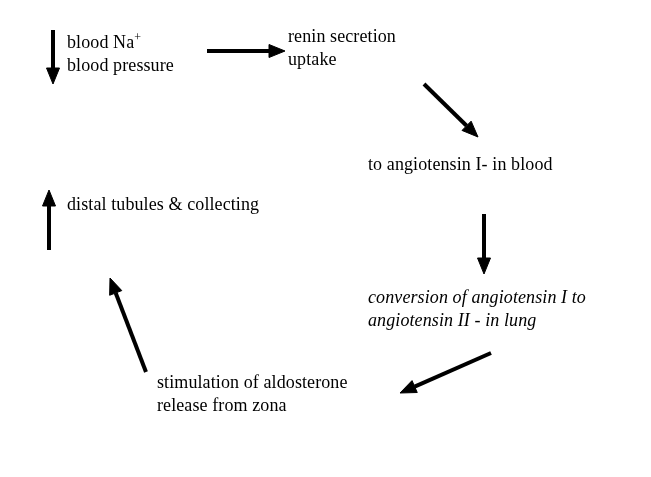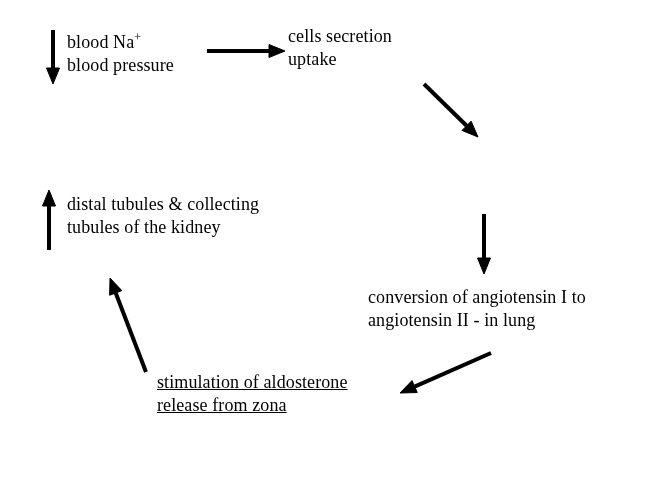--- a/index.html
+++ b/index.html
@@ -72,31 +72,31 @@
         <line x1="49" y1="250" x2="49" y2="206" stroke-width="4"></line>
         <polygon points="49,190 55.5,206 42.5,206" stroke-width="1"></polygon>
       </g>
     </svg>
   <div id="node-layer">
       <div class="node" style="left: 67px; top: 31px;">
         <div class="node-line"><span>blood Na</span><sup>+</sup></div>
         <div class="node-line"><span>blood pressure</span></div>
       </div>
       <div class="node" style="left: 288px; top: 25px;">
-        <div class="node-line"><span>cells secretion</span></div>
+        <div class="node-line"><span>renin secretion</span></div>
         <div class="node-line"><span>uptake</span></div>
       </div>
       <div class="node" style="left: 368px; top: 153px;">
+        <div class="node-line"><span>to angiotensin I- in blood</span></div>
       </div>
-      <div class="node" style="left: 368px; top: 286px;">
+      <div class="node" style="left: 368px; top: 286px; font-style: italic;">
         <div class="node-line"><span>conversion of angiotensin I to</span></div>
         <div class="node-line"><span>angiotensin II - in lung</span></div>
       </div>
-      <div class="node" style="left: 157px; top: 371px; text-decoration: underline;">
+      <div class="node" style="left: 157px; top: 371px;">
         <div class="node-line"><span>stimulation of aldosterone</span></div>
         <div class="node-line"><span>release from zona</span></div>
       </div>
       <div class="node" style="left: 67px; top: 193px;">
         <div class="node-line"><span>distal tubules &amp; collecting</span></div>
-        <div class="node-line"><span>tubules of the kidney</span></div>
       </div>
     </div>
 </div>
 
 </body></html>

